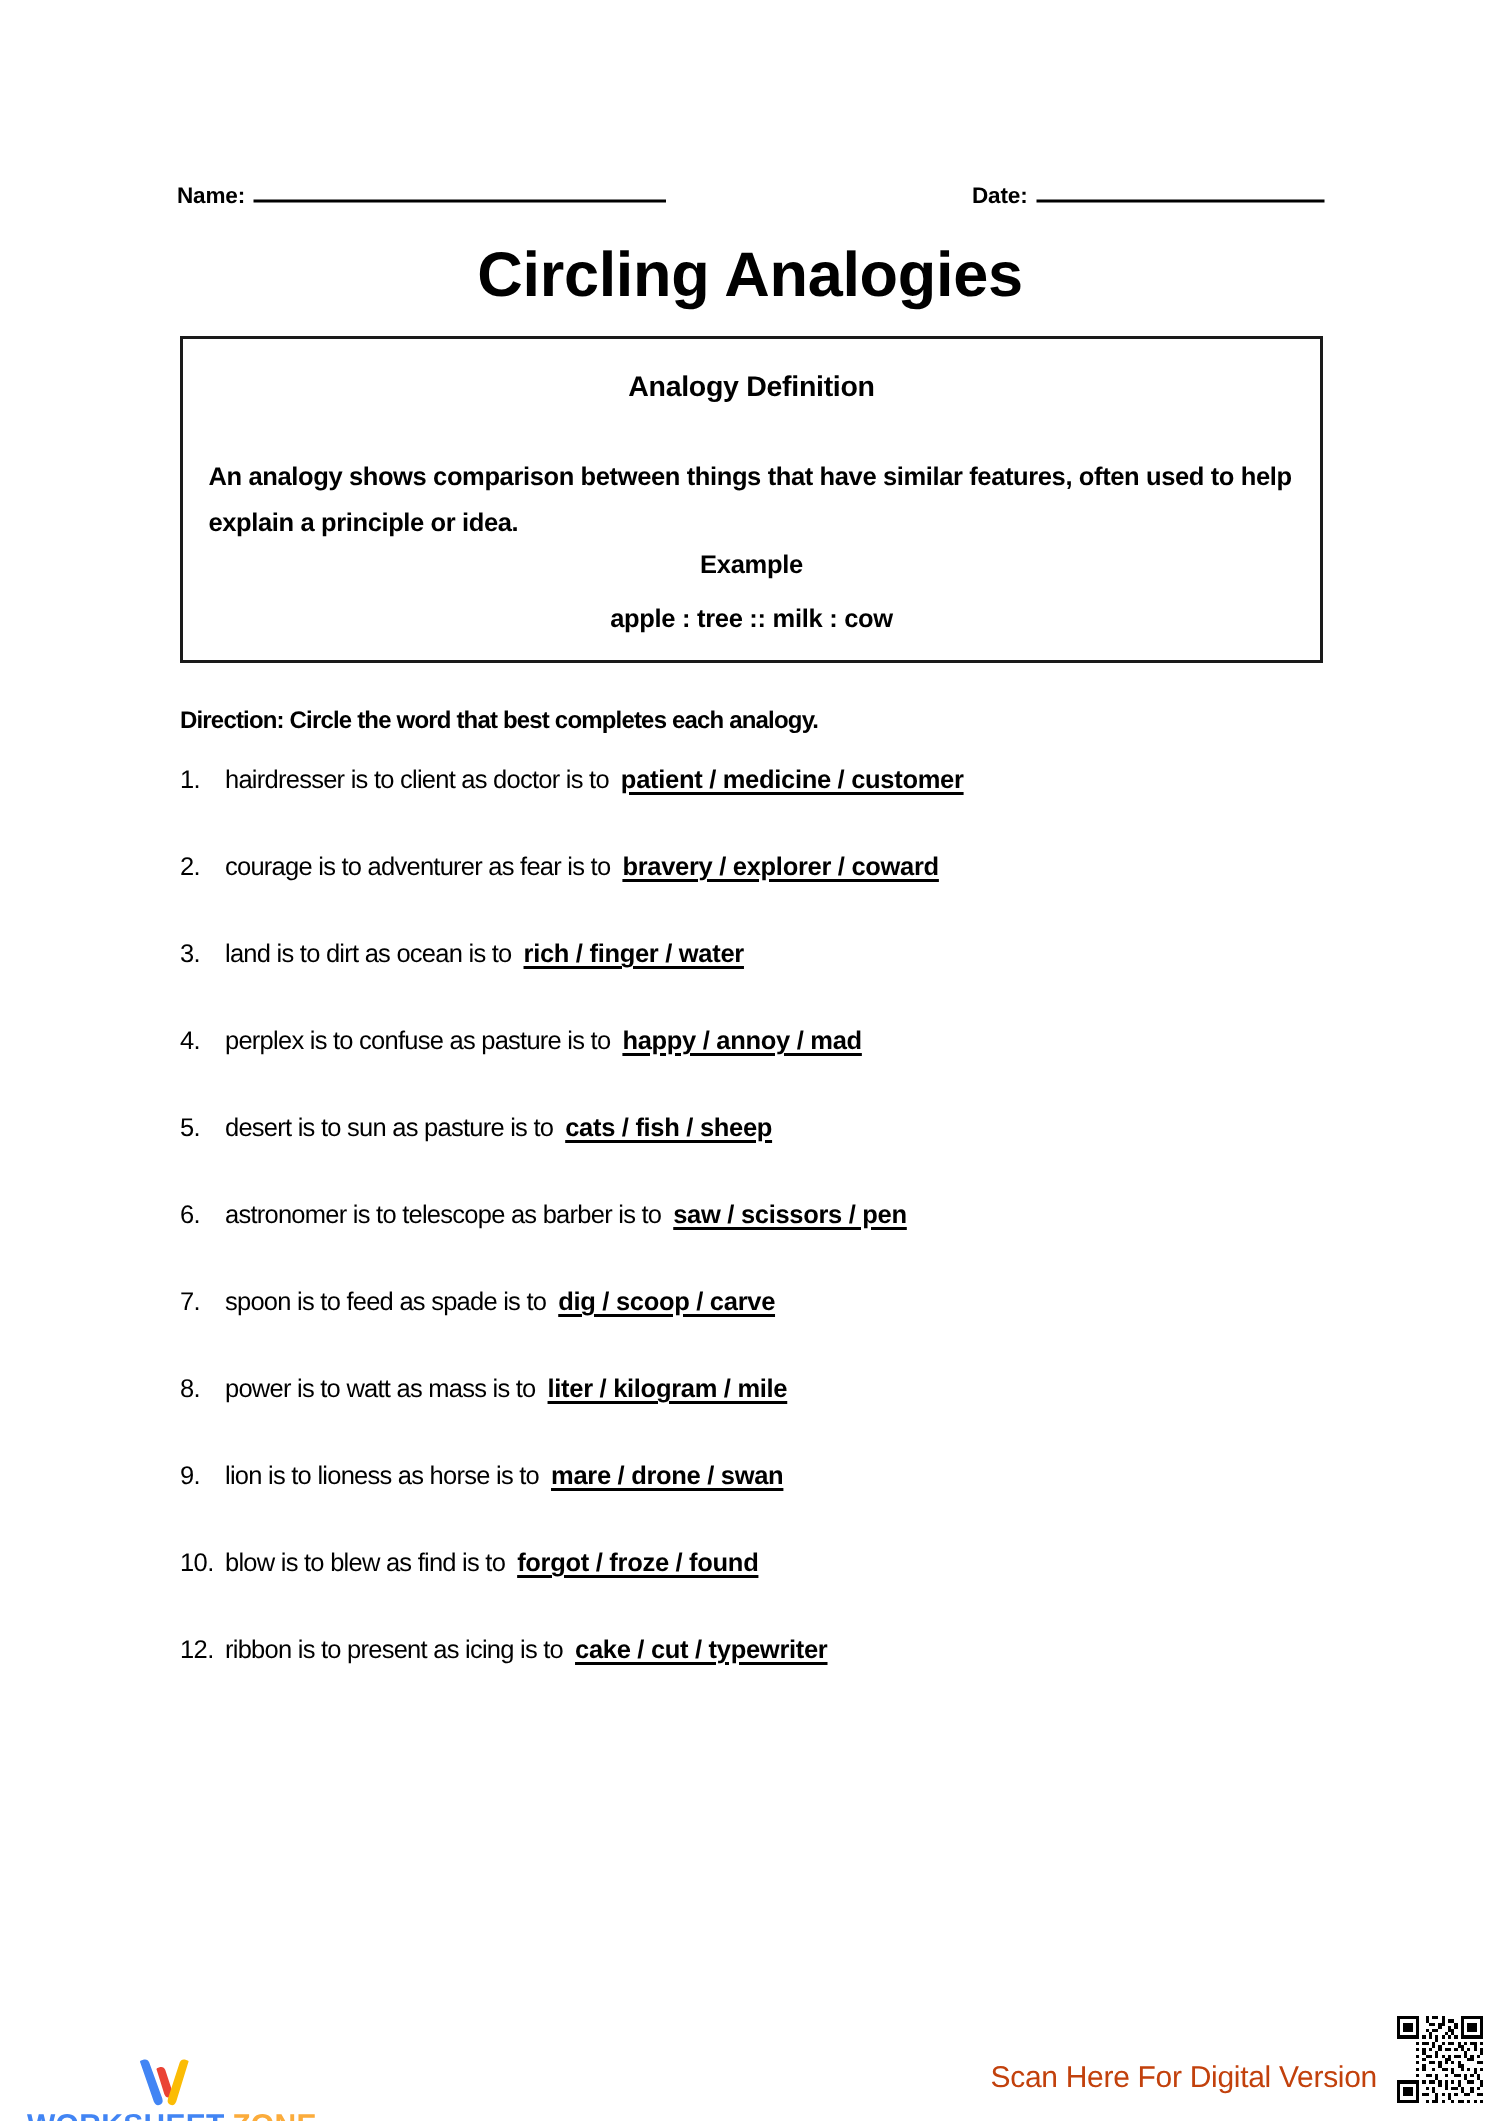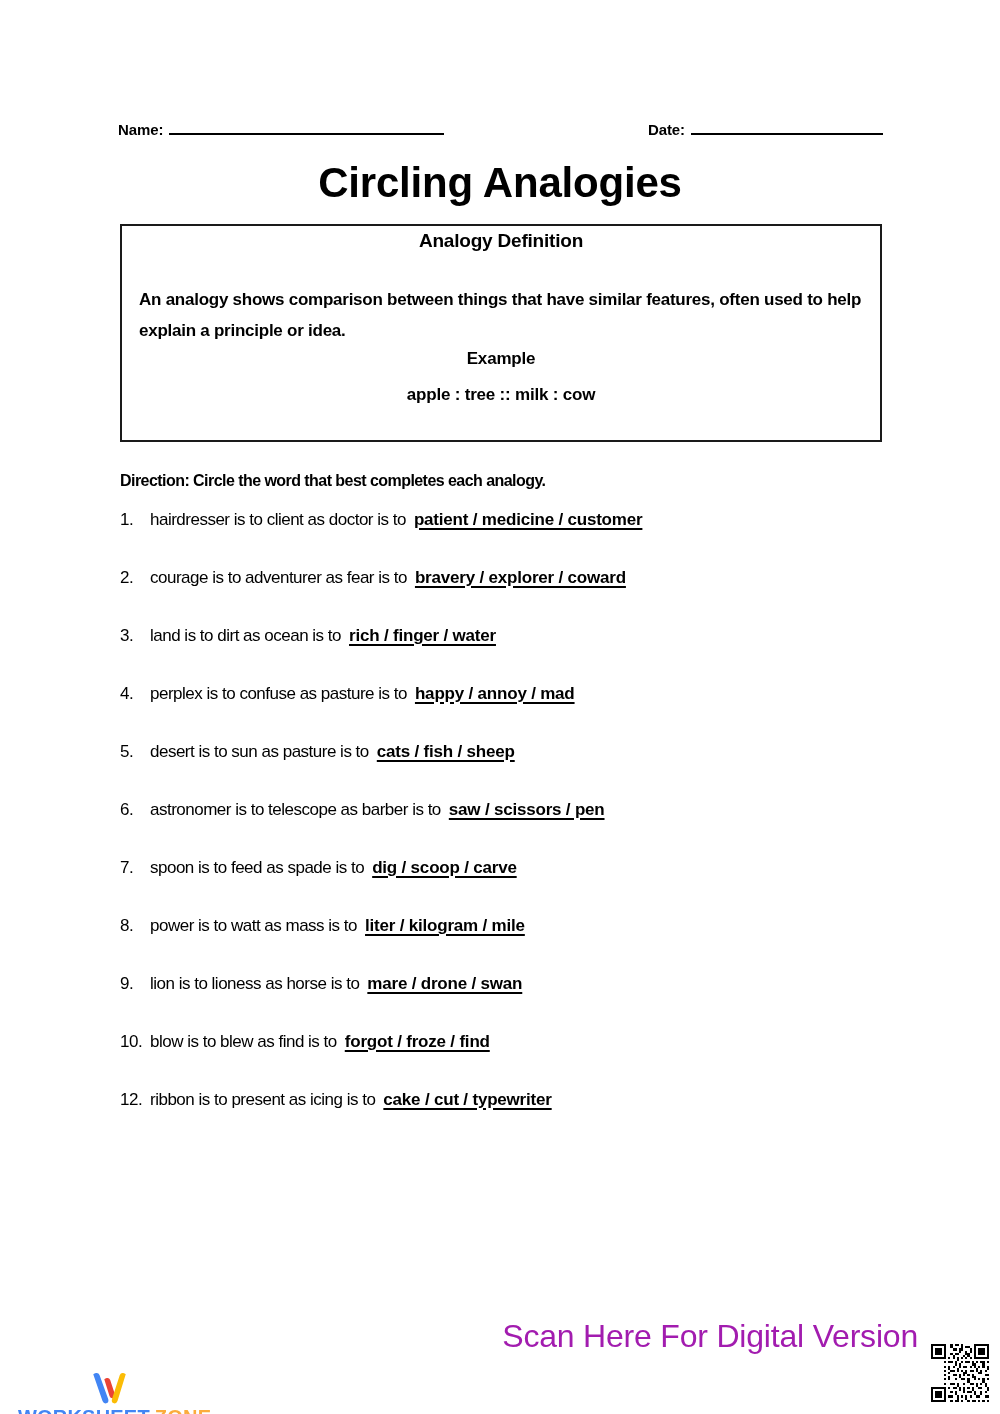--- a/index.html
+++ b/index.html
@@ -74,21 +74,21 @@
     width: 762px;
     height: 218px;
     border: 2px solid #1a1a1a;
     box-sizing: border-box;
     background: #fff;
   }
   .def-heading {
     text-align: center;
     font-size: 19px;
     font-weight: bold;
-    margin-top: 4px;
+    margin-top: 22px;
     letter-spacing: -0.2px;
   }
   .def-body {
     margin: 32px 16px 0 17px;
     font-size: 17px;
     font-weight: bold;
     line-height: 1.85;
     letter-spacing: -0.25px;
   }
   .def-example-label {
@@ -179,23 +179,23 @@
     font-size: 20px;
     font-weight: bold;
     letter-spacing: 0.2px;
   }
   .logo-worksheet { color: #4285F4; }
   .logo-zone { color: #FBAC3C; margin-left: 5px; }
 
   .scan-text {
     position: absolute;
     right: 82px;
-    top: 1318px;
-    font-size: 32px;
-    color: #a21caf;
+    top: 1374px;
+    font-size: 20px;
+    color: #c2410c;
     letter-spacing: -0.2px;
     white-space: nowrap;
   }
   .qr {
     position: absolute;
     right: 7px;
     top: 1340px;
     width: 66px;
     height: 66px;
     background: #fff;
@@ -273,21 +273,21 @@
       <span class="q-choices">liter / kilogram  /  mile</span>
     </div>
     <div class="q-row">
       <span class="q-num wide">9.</span>
       <span class="q-text">lion is to lioness as horse is to</span>
       <span class="q-choices">mare / drone  /  swan</span>
     </div>
     <div class="q-row">
       <span class="q-num wide">10.</span>
       <span class="q-text">blow is to blew as find is to</span>
-      <span class="q-choices">forgot  /  froze  /  find</span>
+      <span class="q-choices">forgot  /  froze  /  found</span>
     </div>
     <div class="q-row">
       <span class="q-num tight">12.</span>
       <span class="q-text">ribbon is to present as icing is to</span>
       <span class="q-choices">cake / cut  / typewriter</span>
     </div>
   </div>
 
   <div class="footer">
     <div class="logo">

